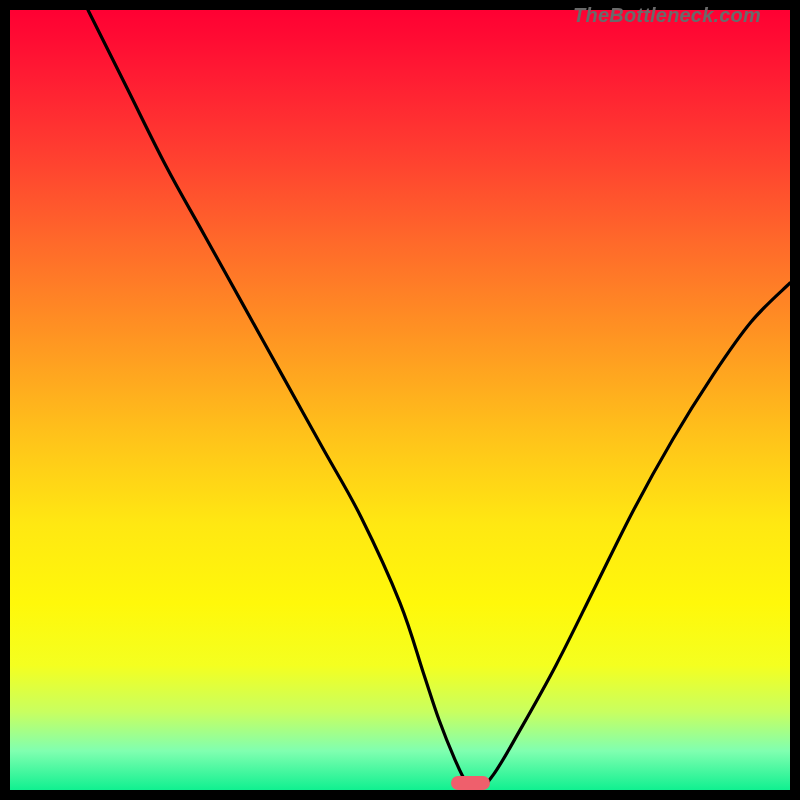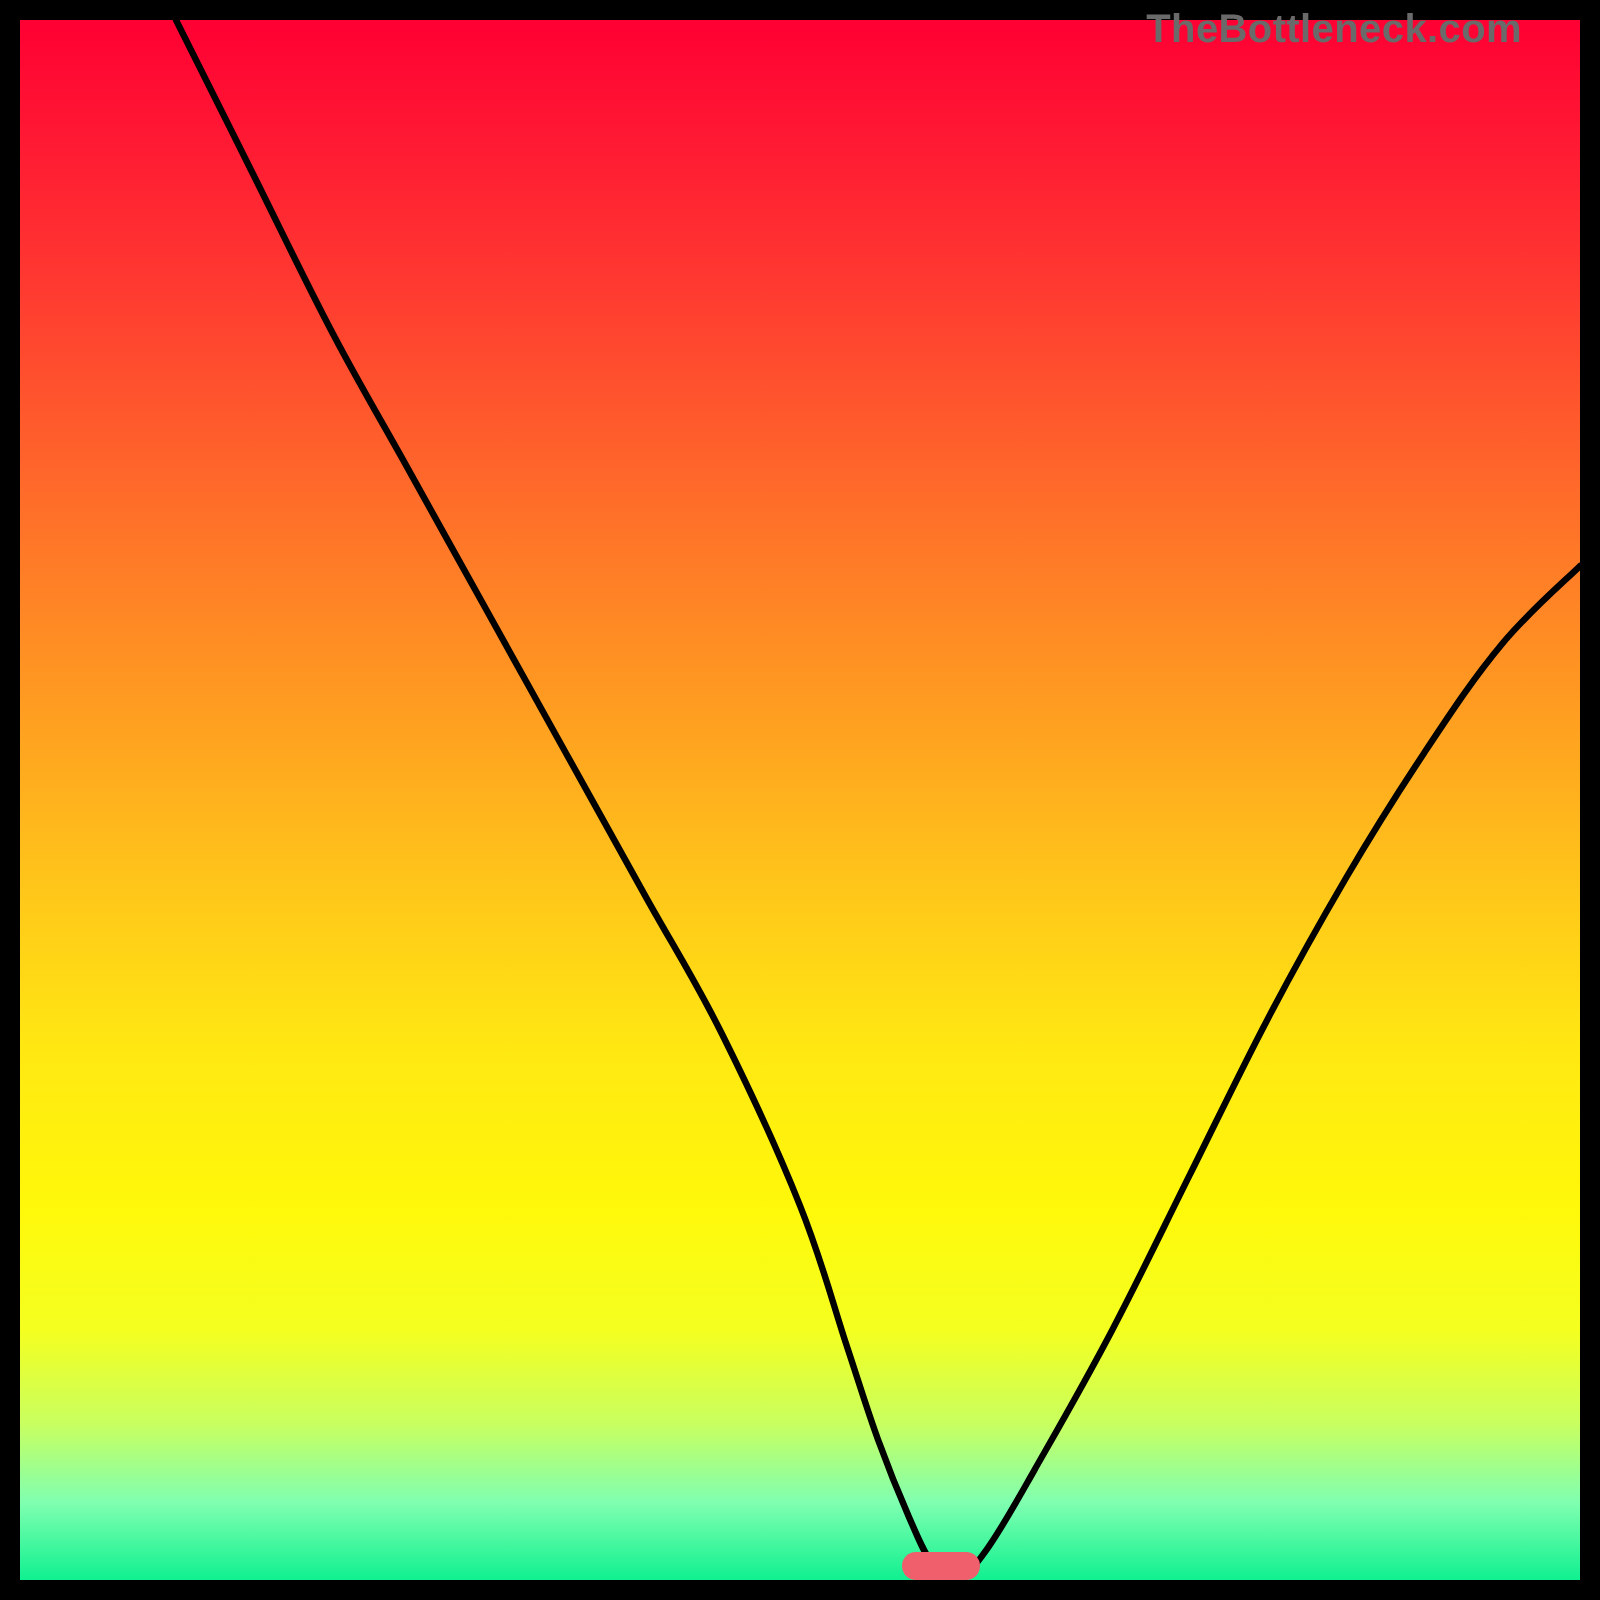--- a/index.html
+++ b/index.html
@@ -9,20 +9,21 @@
     height: 800px;
     background: #000;
     font-family: Arial, Helvetica, sans-serif;
     overflow: hidden;
   }
   .frame {
     position: relative;
     width: 773px;
     height: 800px;
     background: #000;
+    font-style: italic;
   }
   .plot {
     position: absolute;
     left: 10px;
     top: 10px;
     width: 780px;
     height: 780px;
     background: linear-gradient(
       to bottom,
       #ff0033 0%,

